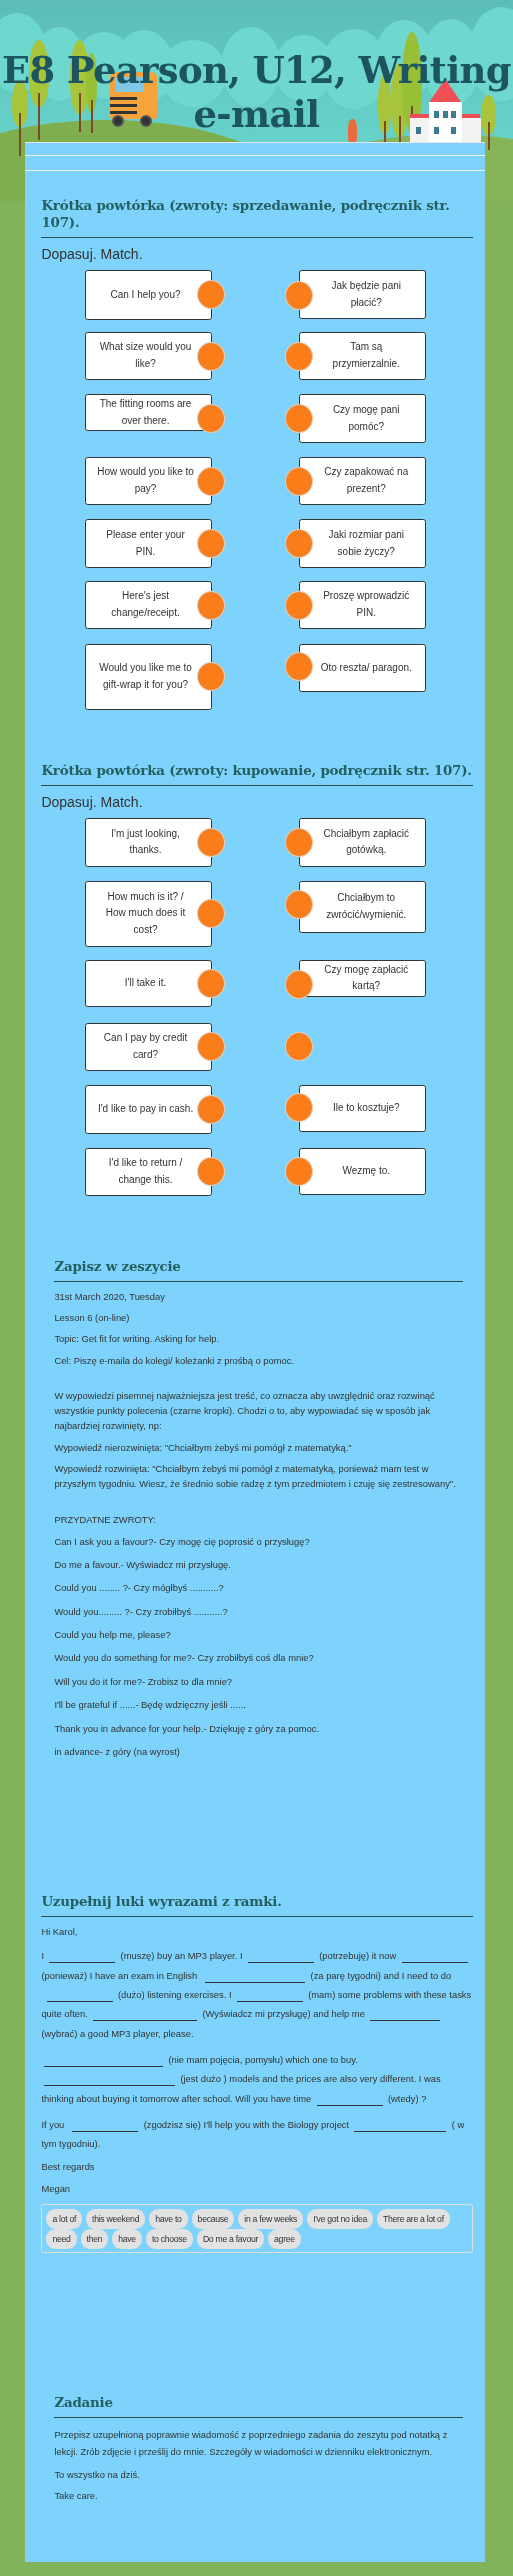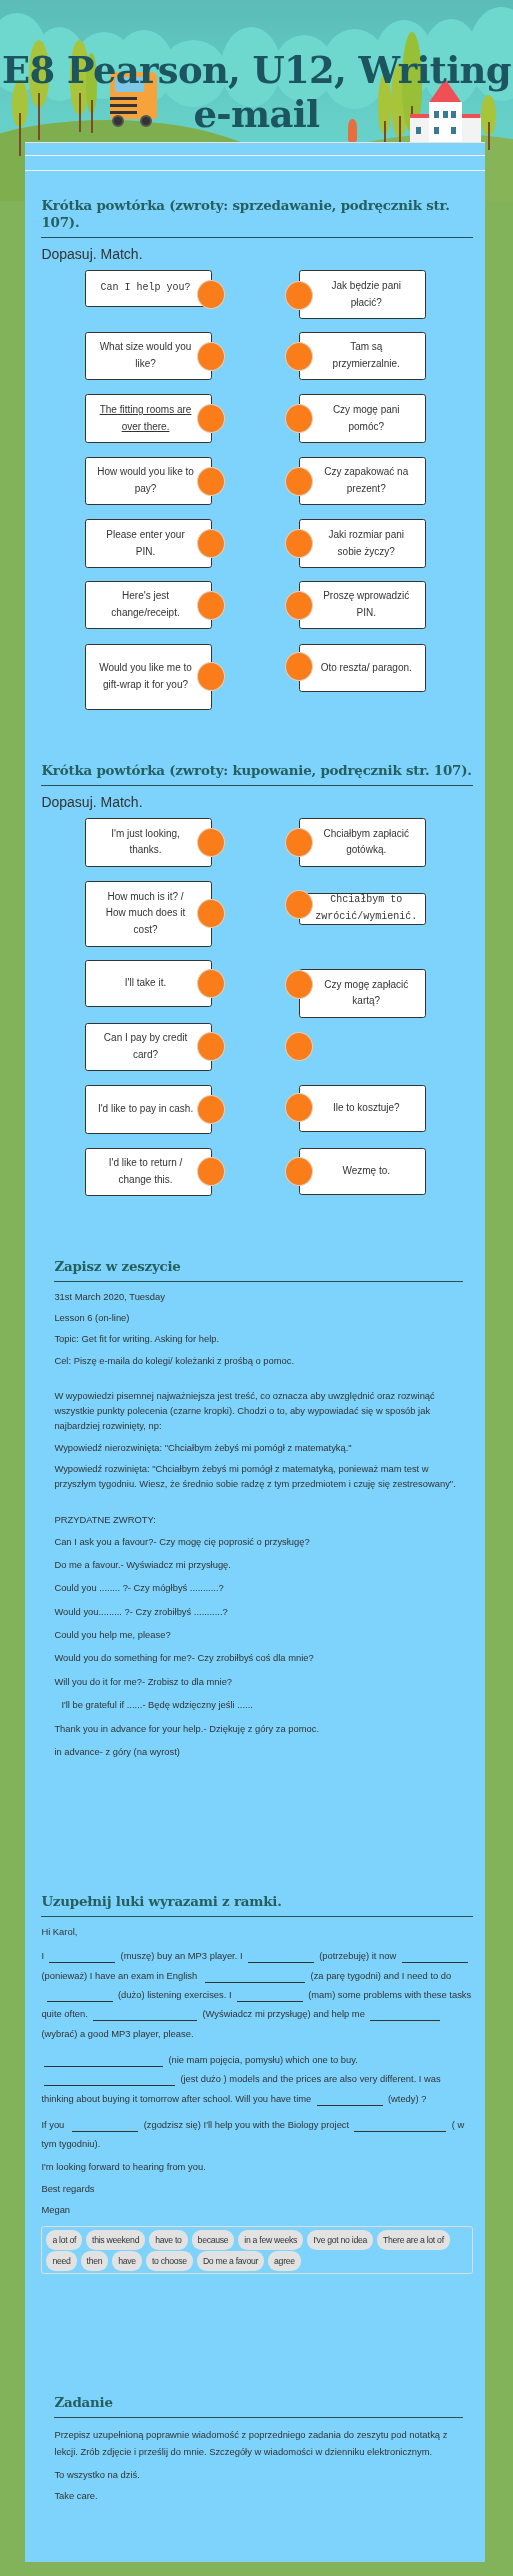--- a/index.html
+++ b/index.html
@@ -182,39 +182,39 @@
 
 <div class="card">
   <div class="card-topbar"></div>
   <div class="card-topbar2"></div>
 
   <div class="section" style="top:54px;">
     <h2 class="sec-title">Krótka powtórka (zwroty: sprzedawanie,  podręcznik str. 107).</h2>
     <p class="instr">Dopasuj. Match.</p>
     <div class="match" style="height:461px;">
 
-      <div class="m-card left" style="left:44px;top:8px;height:37px;font-family:Liberation Mono, monospace;">
+      <div class="m-card left" style="left:44px;top:8px;height:50px;">
           <span>Can I help you?</span>
         </div>
       <div class="dot" style="left:156px;top:17.4px;"></div>
       <div class="dot" style="left:244px;top:18.7px;"></div>
       <div class="m-card right" style="left:258px;top:8px;height:49px;">
           <span>Jak będzie pani płacić?</span>
         </div>
 
       <div class="m-card left" style="left:44px;top:70px;height:48px;">
           <span>What size would you like?</span>
         </div>
       <div class="dot" style="left:156px;top:80px;"></div>
       <div class="dot" style="left:244px;top:80px;"></div>
       <div class="m-card right" style="left:258px;top:70px;height:48px;">
           <span>Tam są przymierzalnie.</span>
         </div>
 
-      <div class="m-card left" style="left:44px;top:132px;height:49px;text-decoration:underline;">
+      <div class="m-card left" style="left:44px;top:132px;height:37px;">
           <span>The fitting rooms are over there.</span>
         </div>
       <div class="dot" style="left:156px;top:142px;"></div>
       <div class="dot" style="left:244px;top:142px;"></div>
       <div class="m-card right" style="left:258px;top:132px;height:49px;">
           <span>Czy mogę pani pomóc?</span>
         </div>
 
       <div class="m-card left" style="left:44px;top:195px;height:48px;">
           <span>How would you like to pay?</span>
@@ -265,30 +265,30 @@
       <div class="dot" style="left:244px;top:18.7px;"></div>
       <div class="m-card right" style="left:258px;top:8px;height:49px;">
           <span>Chciałbym zapłacić gotówką.</span>
         </div>
 
       <div class="m-card left" style="left:44px;top:71px;height:66px;">
           <span>How much is it? / How much does it cost?</span>
         </div>
       <div class="dot" style="left:156px;top:89px;"></div>
       <div class="dot" style="left:244px;top:80px;"></div>
-      <div class="m-card right" style="left:258px;top:83px;height:32px;font-family:Liberation Mono, monospace;">
+      <div class="m-card right" style="left:258px;top:71px;height:52px;">
           <span>Chciałbym to zwrócić/wymienić.</span>
         </div>
 
       <div class="m-card left" style="left:44px;top:150px;height:47px;">
           <span>I'll take it.</span>
         </div>
       <div class="dot" style="left:156px;top:159px;"></div>
       <div class="dot" style="left:244px;top:160px;"></div>
-      <div class="m-card right" style="left:258px;top:159px;height:49px;">
+      <div class="m-card right" style="left:258px;top:150px;height:37px;">
           <span>Czy mogę zapłacić kartą?</span>
         </div>
 
       <div class="m-card left" style="left:44px;top:213px;height:48px;">
           <span>Can I pay by credit card?</span>
         </div>
       <div class="dot" style="left:156px;top:222px;"></div>
       <div class="dot" style="left:244px;top:222px;"></div>
 
       <div class="m-card left" style="left:44px;top:275px;height:49px;">
@@ -324,21 +324,21 @@
       <p class="p" style="line-height:14.7px;">Wypowiedź rozwinięta: "Chciałbym żebyś mi pomógł z matematyką, ponieważ mam test w przyszłym tygodniu. Wiesz, że średnio sobie radzę z tym przedmiotem i czuję się zestresowany".</p>
       <p class="p" style="height:6.7px;"></p>
       <p class="p">PRZYDATNE ZWROTY:</p>
       <p class="p" style="margin-bottom:9.4px;">Can I ask you a favour?- Czy mogę cię poprosić o przysługę?</p>
       <p class="p" style="margin-bottom:9.4px;">Do me a favour.- Wyświadcz mi przysługę.</p>
       <p class="p" style="margin-bottom:9.4px;">Could you ........ ?-  Czy mógłbyś ...........?</p>
       <p class="p" style="margin-bottom:9.4px;">Would you......... ?-  Czy zrobiłbyś ...........?</p>
       <p class="p" style="margin-bottom:9.4px;">Could you help me, please?</p>
       <p class="p" style="margin-bottom:9.4px;">Would you do something for me?- Czy zrobiłbyś coś dla mnie?</p>
       <p class="p" style="margin-bottom:9.4px;">Will you do it for me?- Zrobisz to dla mnie?</p>
-      <p class="p" style="margin-bottom:9.4px;margin-left:7px;">I'll be grateful if ......- Będę wdzięczny jeśli ......</p>
+      <p class="p" style="margin-bottom:9.4px;">I'll be grateful if ......- Będę wdzięczny jeśli ......</p>
       <p class="p" style="margin-bottom:9.4px;">Thank you in advance for your help.- Dziękuję z góry za pomoc.</p>
       <p class="p" style="margin-bottom:9.4px;">in advance- z góry (na wyrost)</p>
     </div>
   </div>
 
   <div class="section" style="top:1750px;">
     <h2 class="sec-title">Uzupełnij luki wyrazami z ramki.</h2>
     <div class="blanks" style="margin-top:8px;">
       <p>Hi Karol,</p>
       <p style="line-height:19.4px;">
@@ -350,21 +350,20 @@
         <span>(wybrać) a good MP3 player, please.</span>
       </p>
       <p style="line-height:19.4px;">
         <span class="gap-line" style="width:119px;margin-left:2.7px;"></span><span>(nie mam pojęcia, pomysłu) which one to buy.</span>
         <span class="gap-line" style="width:131px;margin-left:2.7px;"></span><span>(jest dużo ) models and the prices are also very different. I was thinking about buying it tomorrow after school. Will you have time</span><span class="gap-line" style="width:66px;"></span><span>(wtedy) ?</span>
       </p>
       <p style="line-height:19.4px;">
         <span>If you</span><span class="gap-line" style="width:66px;margin-left:8px;"></span><span>(zgodzisz się) I'll help you with the Biology project</span>
         <span class="gap-line" style="width:92px;margin-left:2.7px;"></span><span>( w tym tygodniu).</span>
       </p>
-      <p>I'm looking forward to hearing from you.</p>
       <p>Best regards</p>
       <p>Megan</p>
     </div>
     <div class="bank" style="margin-top:8px;">
       <span class="chip">a lot of</span>
       <span class="chip">this weekend</span>
       <span class="chip">have to</span>
       <span class="chip">because</span>
       <span class="chip">in a few weeks</span>
       <span class="chip">I've got no idea</span>

